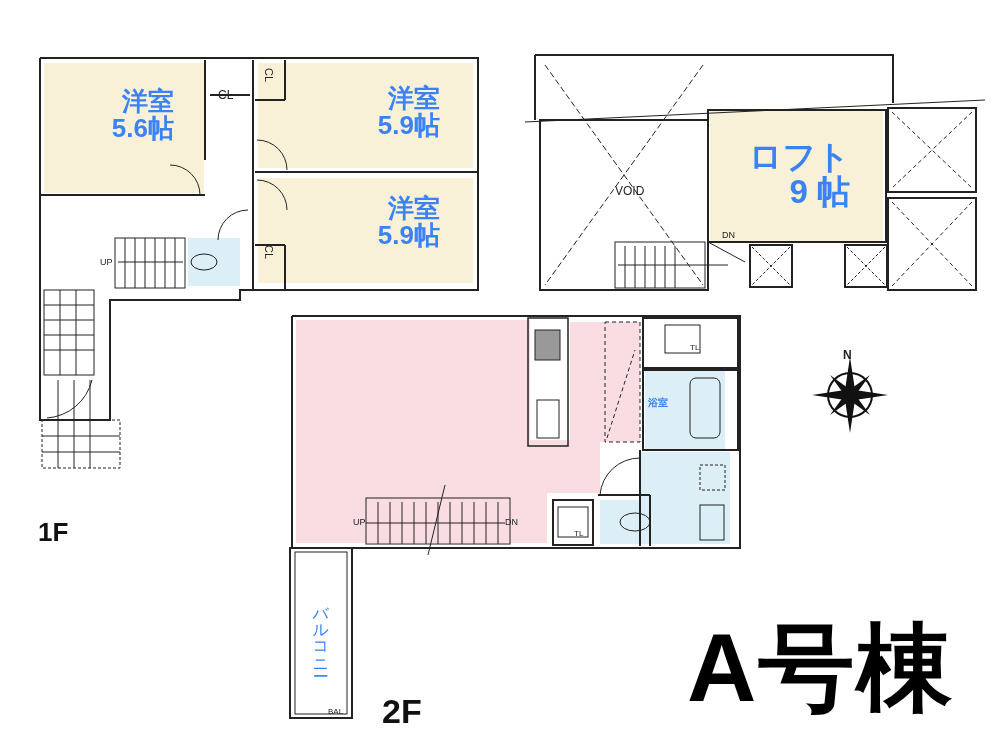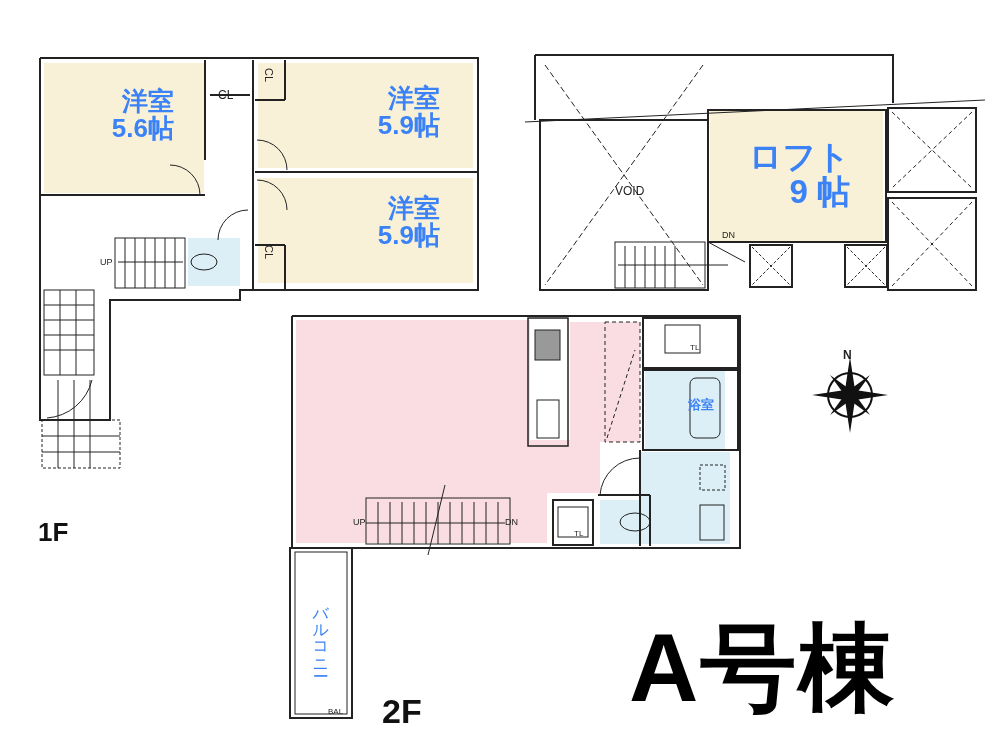--- a/index.html
+++ b/index.html
@@ -186,24 +186,24 @@
 
 <div class="small-label" style="left:615px;top:157px;font-size:12px;margin-top:27px;">VOID</div>
 <div class="room-label" style="left:730px;top:140px;width:120px;font-size:33px;">
   <div>ロフト</div>
   <div>9 帖</div>
 </div>
 <div class="small-label" style="left:722px;top:230px;font-size:9px;">DN</div>
 
 <div class="room-label" style="left:340px;top:368px;width:170px;font-size:36px;">
 </div>
-<div class="room-label" style="left:648px;top:398px;font-size:13px;margin-left:40px;">浴室</div>
+<div class="room-label" style="left:648px;top:398px;font-size:10px;">浴室</div>
 <div class="small-label" style="left:690px;top:343px;font-size:8px;">TL</div>
 <div class="small-label" style="left:574px;top:529px;font-size:8px;">TL</div>
 <div class="small-label" style="left:353px;top:517px;font-size:9px;">UP</div>
 <div class="small-label" style="left:505px;top:517px;font-size:9px;">DN</div>
 <div class="room-label vertical" style="left:312px;top:595px;font-size:16px;font-weight:normal;">バルコニー</div>
 <div class="small-label" style="left:328px;top:707px;font-size:8px;text-align:right;">BAL</div>
 <div class="floor-label" style="left:382px;top:692px;font-size:34px;text-align:right;">2F</div>
 
 <div class="small-label" style="left:843px;top:348px;font-size:12px;font-weight:bold;">N</div>
 
-<div class="building-title" style="left:629px;top:605px;font-size:96px;">A号棟</div>
+<div class="building-title" style="left:687px;top:605px;font-size:96px;">A号棟</div>
 
 </body></html>

